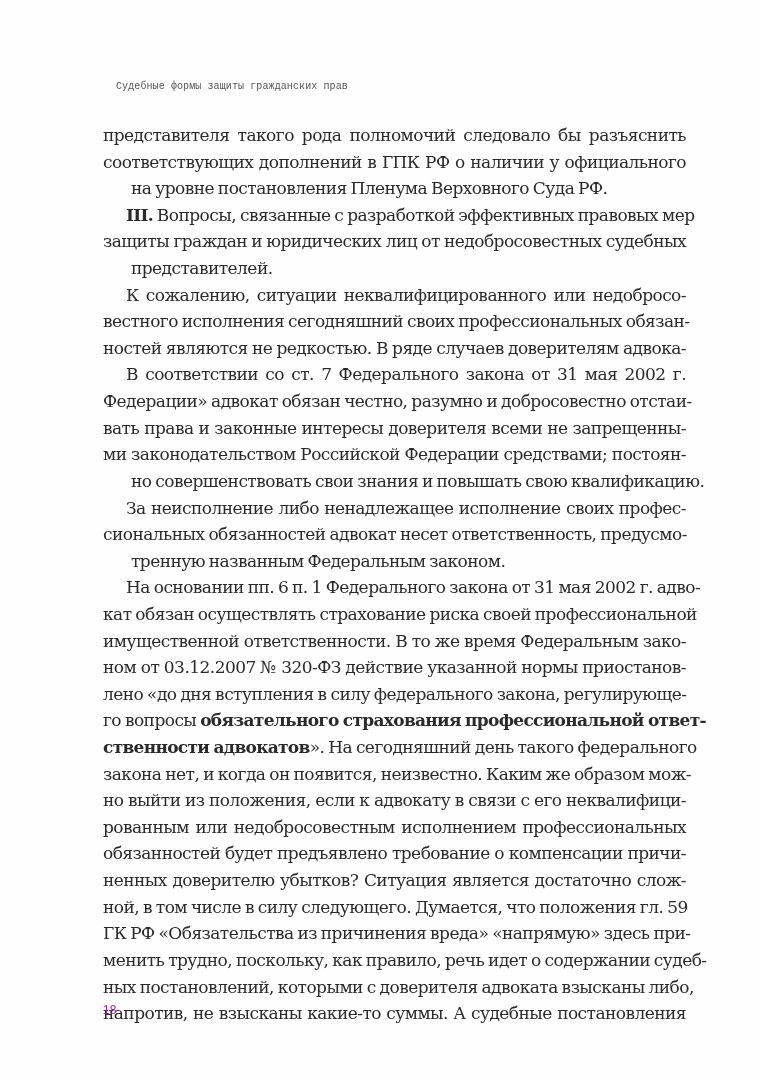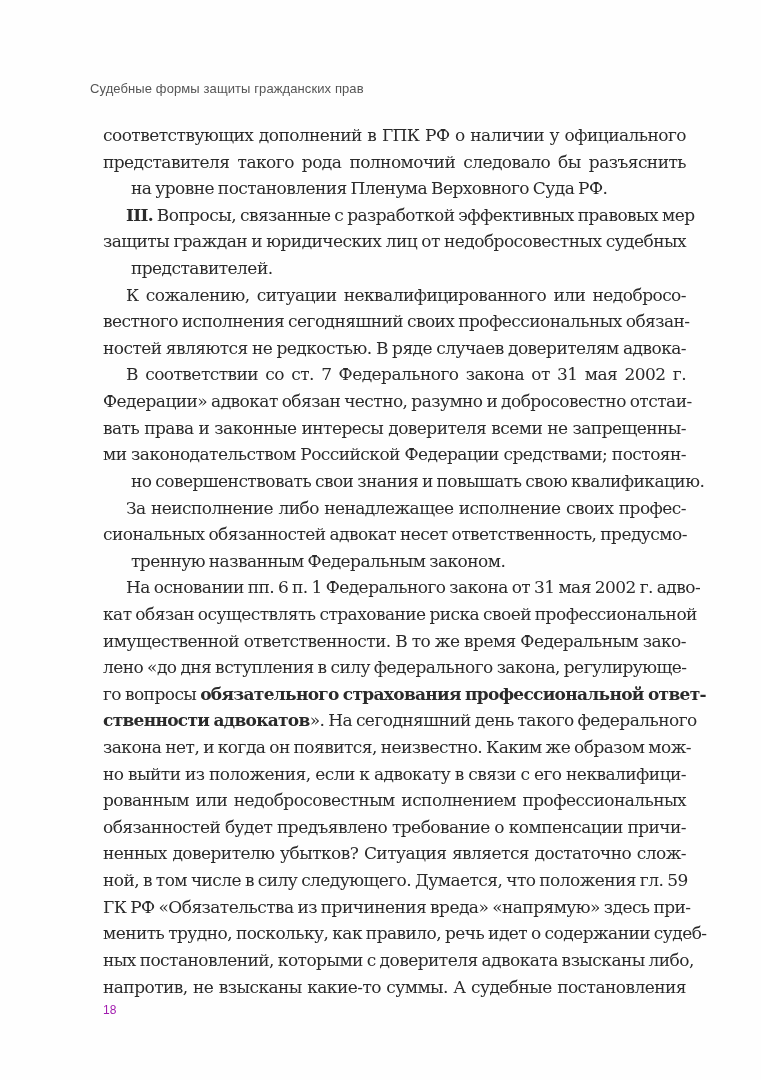--- a/index.html
+++ b/index.html
@@ -1,20 +1,20 @@
 <!DOCTYPE html>
 <html><head>
 <meta charset="utf-8">
 <style>
   html, body { margin: 0; padding: 0; background: #ffffff; }
   body { width: 761px; height: 1080px; position: relative; overflow: hidden; }
   .page { position: absolute; left: 0; top: 0; width: 761px; height: 1080px; background: #fefefe; }
   .running-head {
-    position: absolute; left: 90px; top: 81px;
-    font-family: Liberation Sans, sans-serif; font-size: 13px; color: #555;
+    position: absolute; left: 116px; top: 81px;
+    font-family: Liberation Mono, monospace; font-size: 10px; color: #555;
     letter-spacing: 0.1px; white-space: nowrap;
   }
   .body-text {
     position: absolute; left: 103px; top: 122px; width: 583px;
     font-family: "DejaVu Serif", serif; font-size: 17px; color: #2a2a2a;
   }
   .line {
     height: 26.62px; line-height: 26.62px;
     text-align: justify; text-align-last: justify;
     white-space: nowrap; overflow: visible;
@@ -27,40 +27,41 @@
     position: absolute; left: 103px; top: 1003px;
     font-family: Liberation Sans, sans-serif; font-size: 12px; color: #a21caf;
   }
 </style>
 </head>
 <body>
 
 <div class="page">
   <div class="running-head">Судебные формы защиты гражданских прав</div>
   <div class="body-text" id="body-text">
+      <div class="line"><span>представителя такого рода полномочий следовало бы разъяснить</span></div>
       <div class="line"><span>соответствующих дополнений в ГПК РФ о наличии у официального</span></div>
-      <div class="line"><span>представителя такого рода полномочий следовало бы разъяснить</span></div>
       <div class="line last"><span>на уровне постановления Пленума Верховного Суда РФ.</span></div>
       <div class="line indent"><b>III.</b><span> Вопросы, связанные с разработкой эффективных правовых мер</span></div>
       <div class="line"><span>защиты граждан и юридических лиц от недобросовестных судебных</span></div>
       <div class="line last"><span>представителей.</span></div>
       <div class="line indent"><span>К сожалению, ситуации неквалифицированного или недобросо-</span></div>
       <div class="line"><span>вестного исполнения сегодняшний своих профессиональных обязан-</span></div>
       <div class="line"><span>ностей являются не редкостью. В ряде случаев доверителям адвока-</span></div>
       <div class="line indent"><span>В соответствии со ст. 7 Федерального закона от 31 мая 2002 г.</span></div>
       <div class="line"><span>Федерации» адвокат обязан честно, разумно и добросовестно отстаи-</span></div>
       <div class="line"><span>вать права и законные интересы доверителя всеми не запрещенны-</span></div>
       <div class="line"><span>ми законодательством Российской Федерации средствами; постоян-</span></div>
       <div class="line last"><span>но совершенствовать свои знания и повышать свою квалификацию.</span></div>
       <div class="line indent"><span>За неисполнение либо ненадлежащее исполнение своих профес-</span></div>
       <div class="line"><span>сиональных обязанностей адвокат несет ответственность, предусмо-</span></div>
       <div class="line last"><span>тренную названным Федеральным законом.</span></div>
       <div class="line indent"><span>На основании пп. 6 п. 1 Федерального закона от 31 мая 2002 г. адво-</span></div>
       <div class="line"><span>кат обязан осуществлять страхование риска своей профессиональной</span></div>
       <div class="line"><span>имущественной ответственности. В то же время Федеральным зако-</span></div>
+      <div class="line"><span>ном от 03.12.2007 № 320-ФЗ действие указанной нормы приостанов-</span></div>
       <div class="line"><span>лено «до дня вступления в силу федерального закона, регулирующе-</span></div>
       <div class="line"><span>го вопросы </span><b>обязательного страхования профессиональной ответ-</b></div>
       <div class="line"><b>ственности адвокатов</b><span>». На сегодняшний день такого федерального</span></div>
       <div class="line"><span>закона нет, и когда он появится, неизвестно. Каким же образом мож-</span></div>
       <div class="line"><span>но выйти из положения, если к адвокату в связи с его неквалифици-</span></div>
       <div class="line"><span>рованным или недобросовестным исполнением профессиональных</span></div>
       <div class="line"><span>обязанностей будет предъявлено требование о компенсации причи-</span></div>
       <div class="line"><span>ненных доверителю убытков? Ситуация является достаточно слож-</span></div>
       <div class="line"><span>ной, в том числе в силу следующего. Думается, что положения гл. 59</span></div>
       <div class="line"><span>ГК РФ «Обязательства из причинения вреда» «напрямую» здесь при-</span></div>

